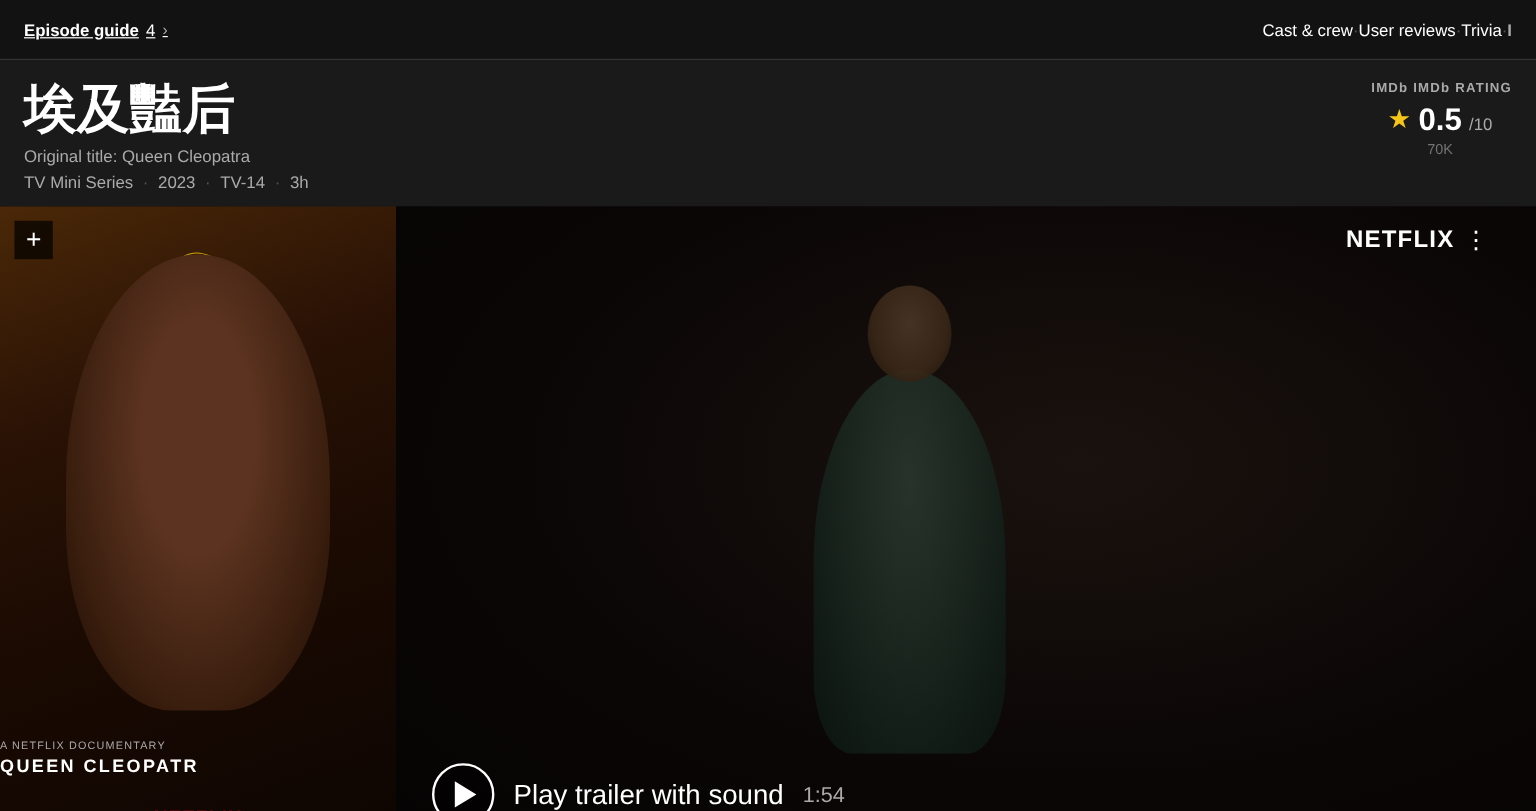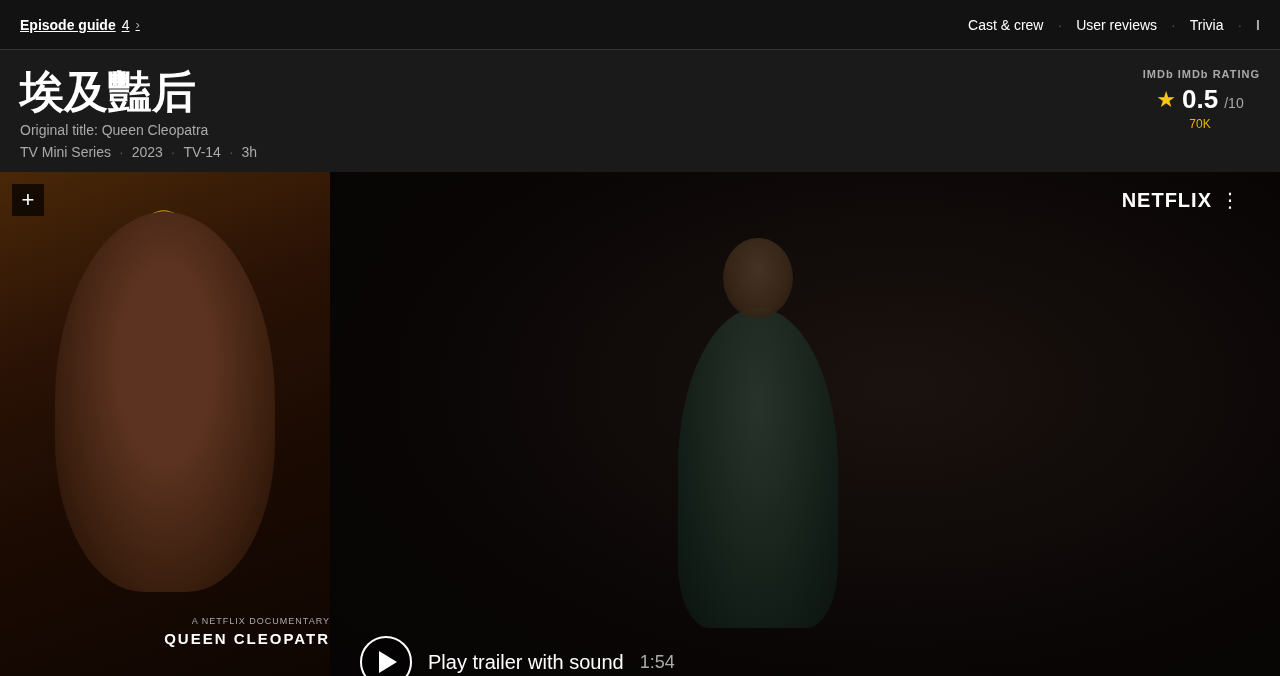--- a/index.html
+++ b/index.html
@@ -37,21 +37,20 @@
       color: #fff;
       font-size: 14px;
     }
     .chevron-icon {
       color: #aaa;
       font-size: 13px;
     }
     .nav-right {
       display: flex;
       align-items: center;
-      gap: 14px;
     }
     .nav-link {
       color: #fff;
       font-size: 14px;
       text-decoration: none;
       cursor: pointer;
     }
     .nav-separator {
       color: #555;
       font-size: 14px;
@@ -123,21 +122,21 @@
       color: #fff;
     }
     .rating-max {
       font-size: 14px;
       color: #aaa;
       align-self: flex-end;
       margin-bottom: 4px;
     }
     .vote-count {
       font-size: 12px;
-      color: #eab308;
+      color: #737373;
       margin-top: 2px;
     }
 
     
     .content-area {
       display: flex;
       height: calc(676px - 50px - 90px);
       position: relative;
     }
 
@@ -190,21 +189,21 @@
       left: 50%;
       transform: translateX(-50%);
       font-size: 40px;
       color: #c8a000;
     }
     .poster-text-bottom {
       position: absolute;
       bottom: 60px;
       left: 0;
       right: 0;
-      text-align: right;
+      text-align: left;
     }
     .poster-subtitle {
       font-size: 9px;
       color: #aaa;
       letter-spacing: 1px;
       margin-bottom: 4px;
     }
     .poster-title-text {
       font-size: 15px;
       font-weight: 900;
@@ -310,21 +309,21 @@
     }
     .play-triangle {
       width: 0;
       height: 0;
       border-top: 11px solid transparent;
       border-bottom: 11px solid transparent;
       border-left: 18px solid #fff;
       margin-left: 4px;
     }
     .play-trailer-text {
-      font-size: 20px;
+      font-size: 23px;
       color: #fff;
       font-weight: 500;
     }
     .trailer-duration {
       font-size: 18px;
       color: #aaa;
     }
   </style>
 </head>
 <body>

